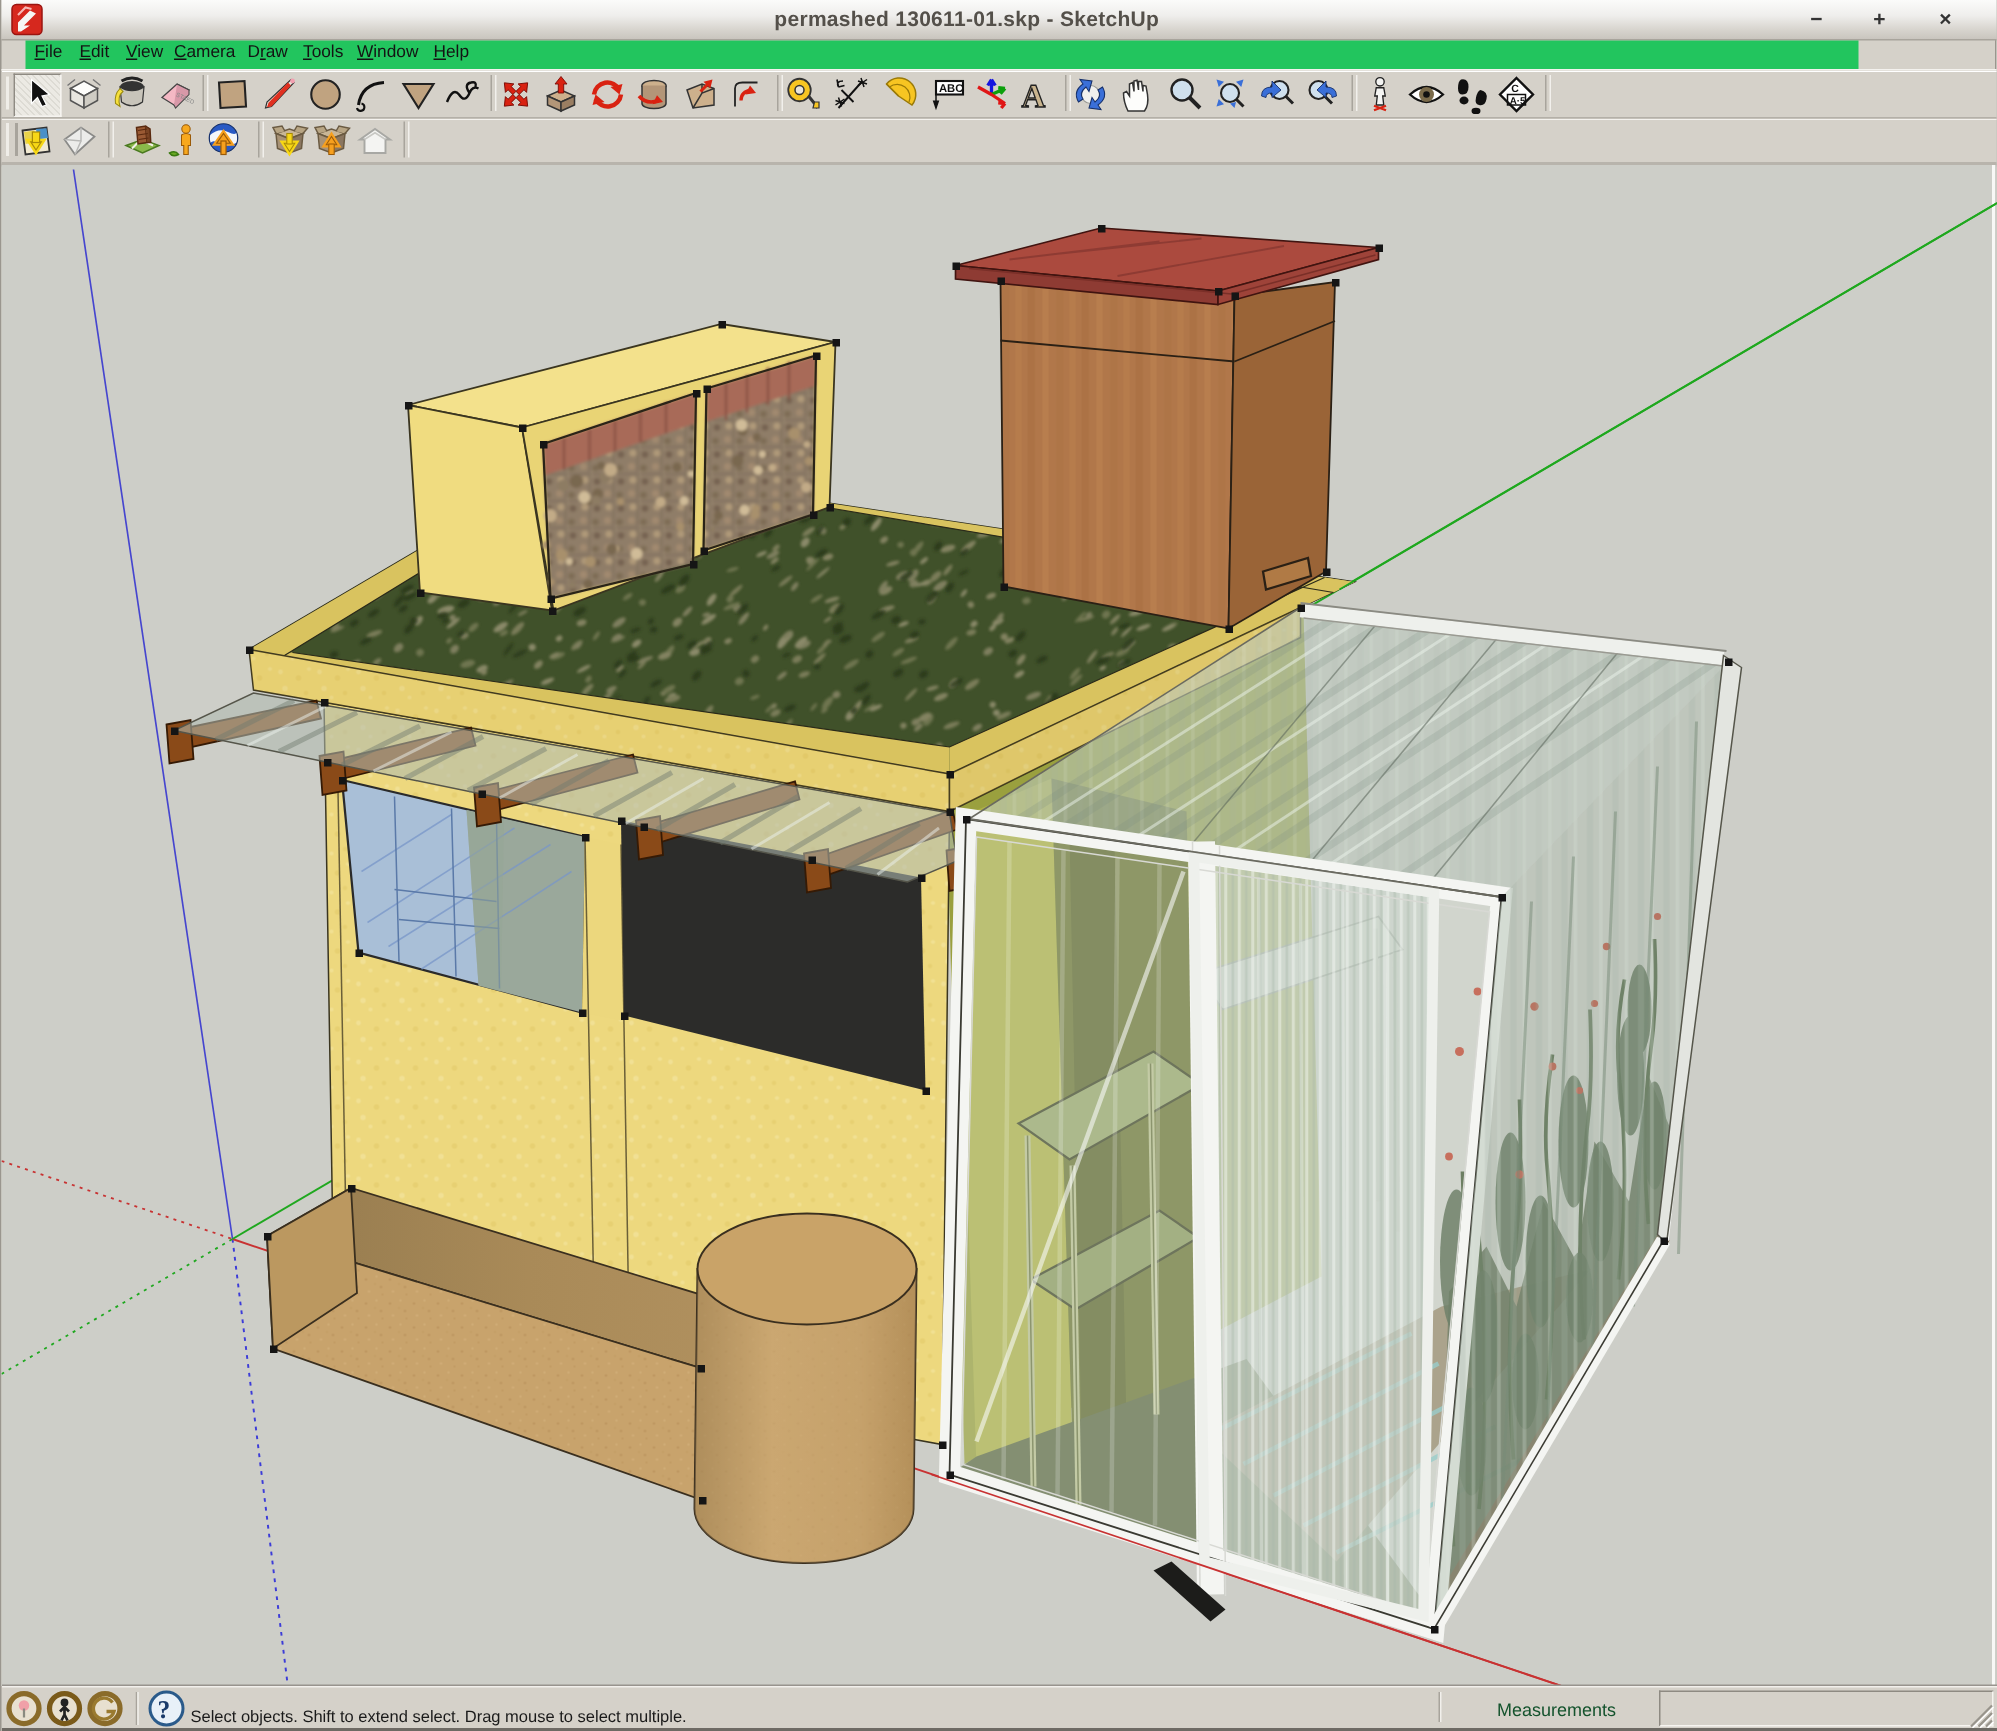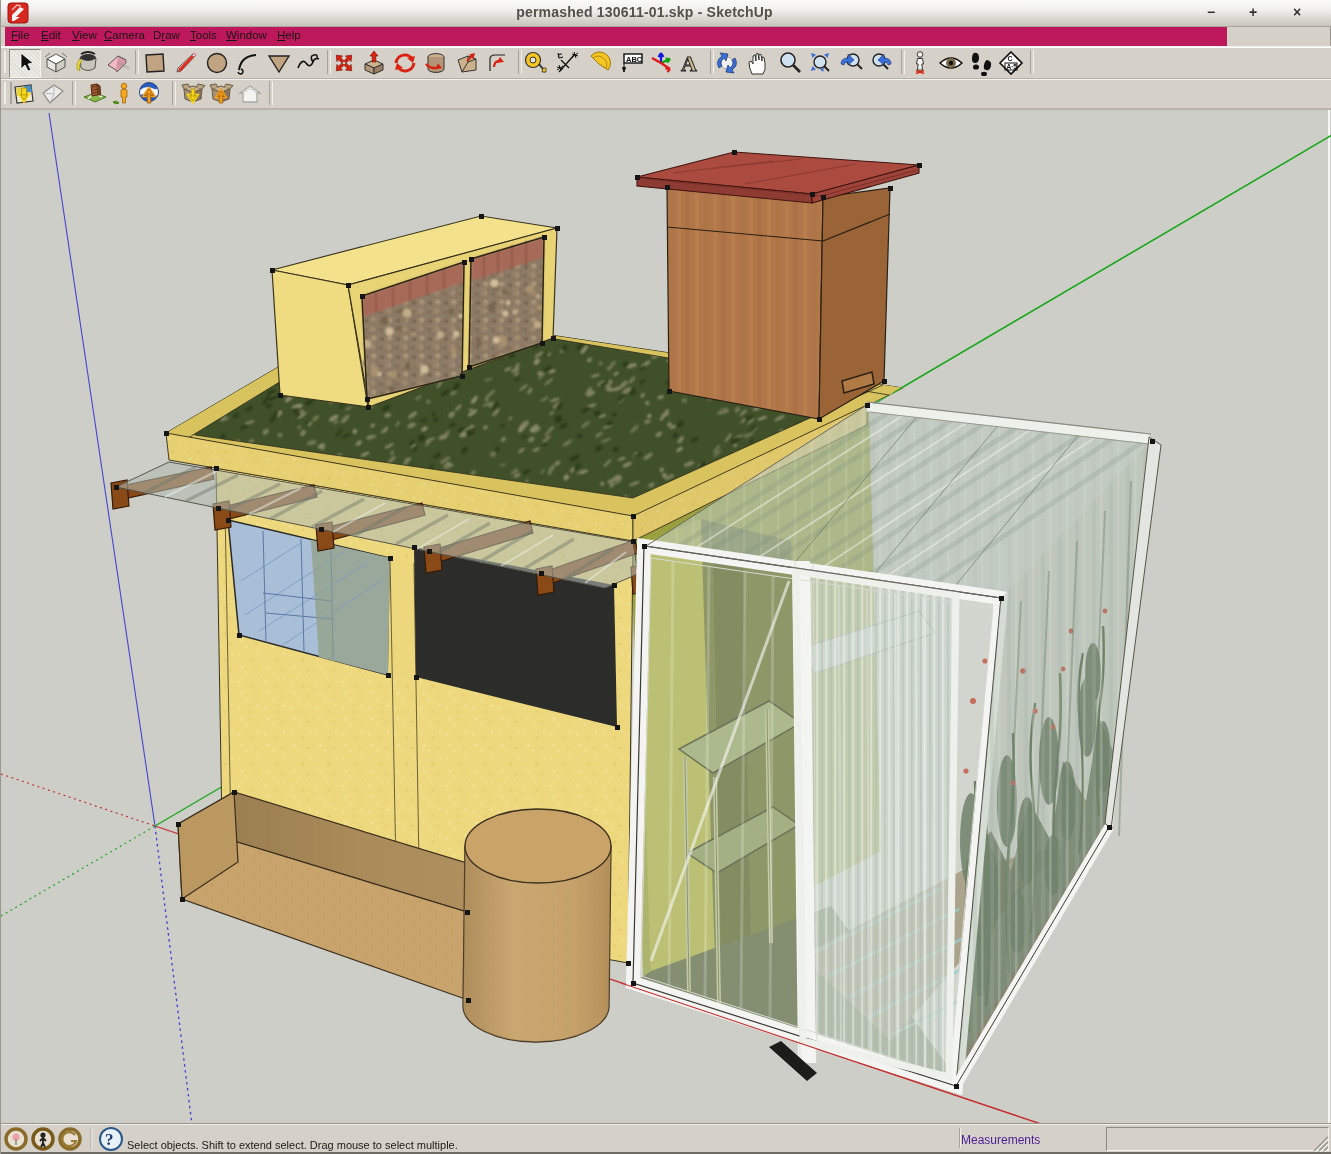--- a/index.html
+++ b/index.html
@@ -3,39 +3,39 @@
 <meta charset="utf-8">
 <style>
   html,body{margin:0;padding:0;}
   body{width:1331px;height:1154px;overflow:hidden;font-family:"Liberation Sans",sans-serif;background:#d5d1c9;position:relative;}
   #win{position:absolute;left:0;top:0;width:1331px;height:1154px;border-left:1px solid #9a968e;border-right:1px solid #9a968e;box-sizing:border-box;padding-left:42px;}
   
   #title{position:absolute;left:0;top:0;width:1331px;height:26px;background:linear-gradient(#fbfbfa 0%,#efeeec 40%,#d8d5cf 75%,#c9c5be 100%);border-bottom:1px solid #a8a49c;}
   #title .txt{position:absolute;left:0;right:44px;top:4px;text-align:center;font-size:14px;font-weight:bold;color:#54504a;letter-spacing:0.2px;}
   .winbtn{position:absolute;top:6px;width:14px;height:14px;color:#333;font-size:14px;line-height:13px;text-align:center;font-weight:bold;}
   
-  #menu{position:absolute;left:4px;top:27px;width:1222px;height:19px;background:#be185d;font-size:11.5px;color:#141414;}
+  #menu{position:absolute;left:16px;top:27px;width:1222px;height:19px;background:#22c55e;font-size:11.5px;color:#141414;}
   #menu span{position:absolute;top:2px;}
   #menu u{text-decoration:underline;text-underline-offset:1px;}
   
   .tb{position:absolute;left:0;width:1331px;background:#d5d1c9;}
   #tb1{top:46px;height:31px;border-top:1px solid #f4f2ee;box-shadow:0 1px 0 #fff inset;}
   #tb2{top:78px;height:30px;border-top:1px solid #b4b0a8;box-shadow:0 1px 0 #f4f2ee inset;}
   #tbborder{position:absolute;left:0;top:108px;width:1331px;height:2px;background:#b8b4ac;border-bottom:1px solid #8e8a82;}
   .grip{position:absolute;top:4px;left:3px;width:4px;height:22px;border-left:2px solid #efede8;border-right:2px solid #a8a49c;}
   .sep{position:absolute;top:3px;width:2px;height:24px;border-left:1px solid #a8a49c;border-right:1px solid #f2f0ec;}
   .ic{position:absolute;top:3px;width:26px;height:26px;}
   .ic2{position:absolute;top:2px;width:26px;height:26px;}
   #selbtn{position:absolute;left:8px;top:2px;width:30px;height:27px;background-color:#eceae4;background-image:repeating-linear-gradient(45deg,#dddbd4 0 1px,transparent 1px 3px);border:1px solid;border-color:#8e8a82 #f6f4f0 #f6f4f0 #8e8a82;}
   
   #vp{position:absolute;left:0;top:110px;width:1331px;height:1014px;background:#cdcec8;}
   
   #status{position:absolute;left:0;top:1124px;width:1331px;height:28px;background:#d5d1c9;border-top:1px solid #f2f0ec;box-shadow:0 -1px 0 #98948e;font-size:11px;}
   #statxt{position:absolute;left:126px;top:14px;color:#1a1a1a;}
-  #meas{position:absolute;left:960px;top:8px;font-size:12px;color:#4c1d95;}
+  #meas{position:absolute;left:997px;top:8px;font-size:12px;color:#14532d;}
   #measbox{position:absolute;left:1105px;top:2px;width:221px;height:22px;background:#d5d1c9;border:1px solid;border-color:#8e8a82 #f6f4f0 #f6f4f0 #8e8a82;}
   #botline{position:absolute;left:0;top:1152px;width:1331px;height:2px;background:#6e6a64;}
 </style>
 </head>
 <body>
 <div id="win">
   <div id="title">
     <svg width="22" height="22" style="position:absolute;left:6px;top:2px" viewBox="0 0 22 22">
       <rect x="1" y="1" width="20" height="20" rx="3" fill="#d6281e"></rect>
       <rect x="1" y="1" width="20" height="20" rx="3" fill="none" stroke="#9a1410" stroke-width="1"></rect>

